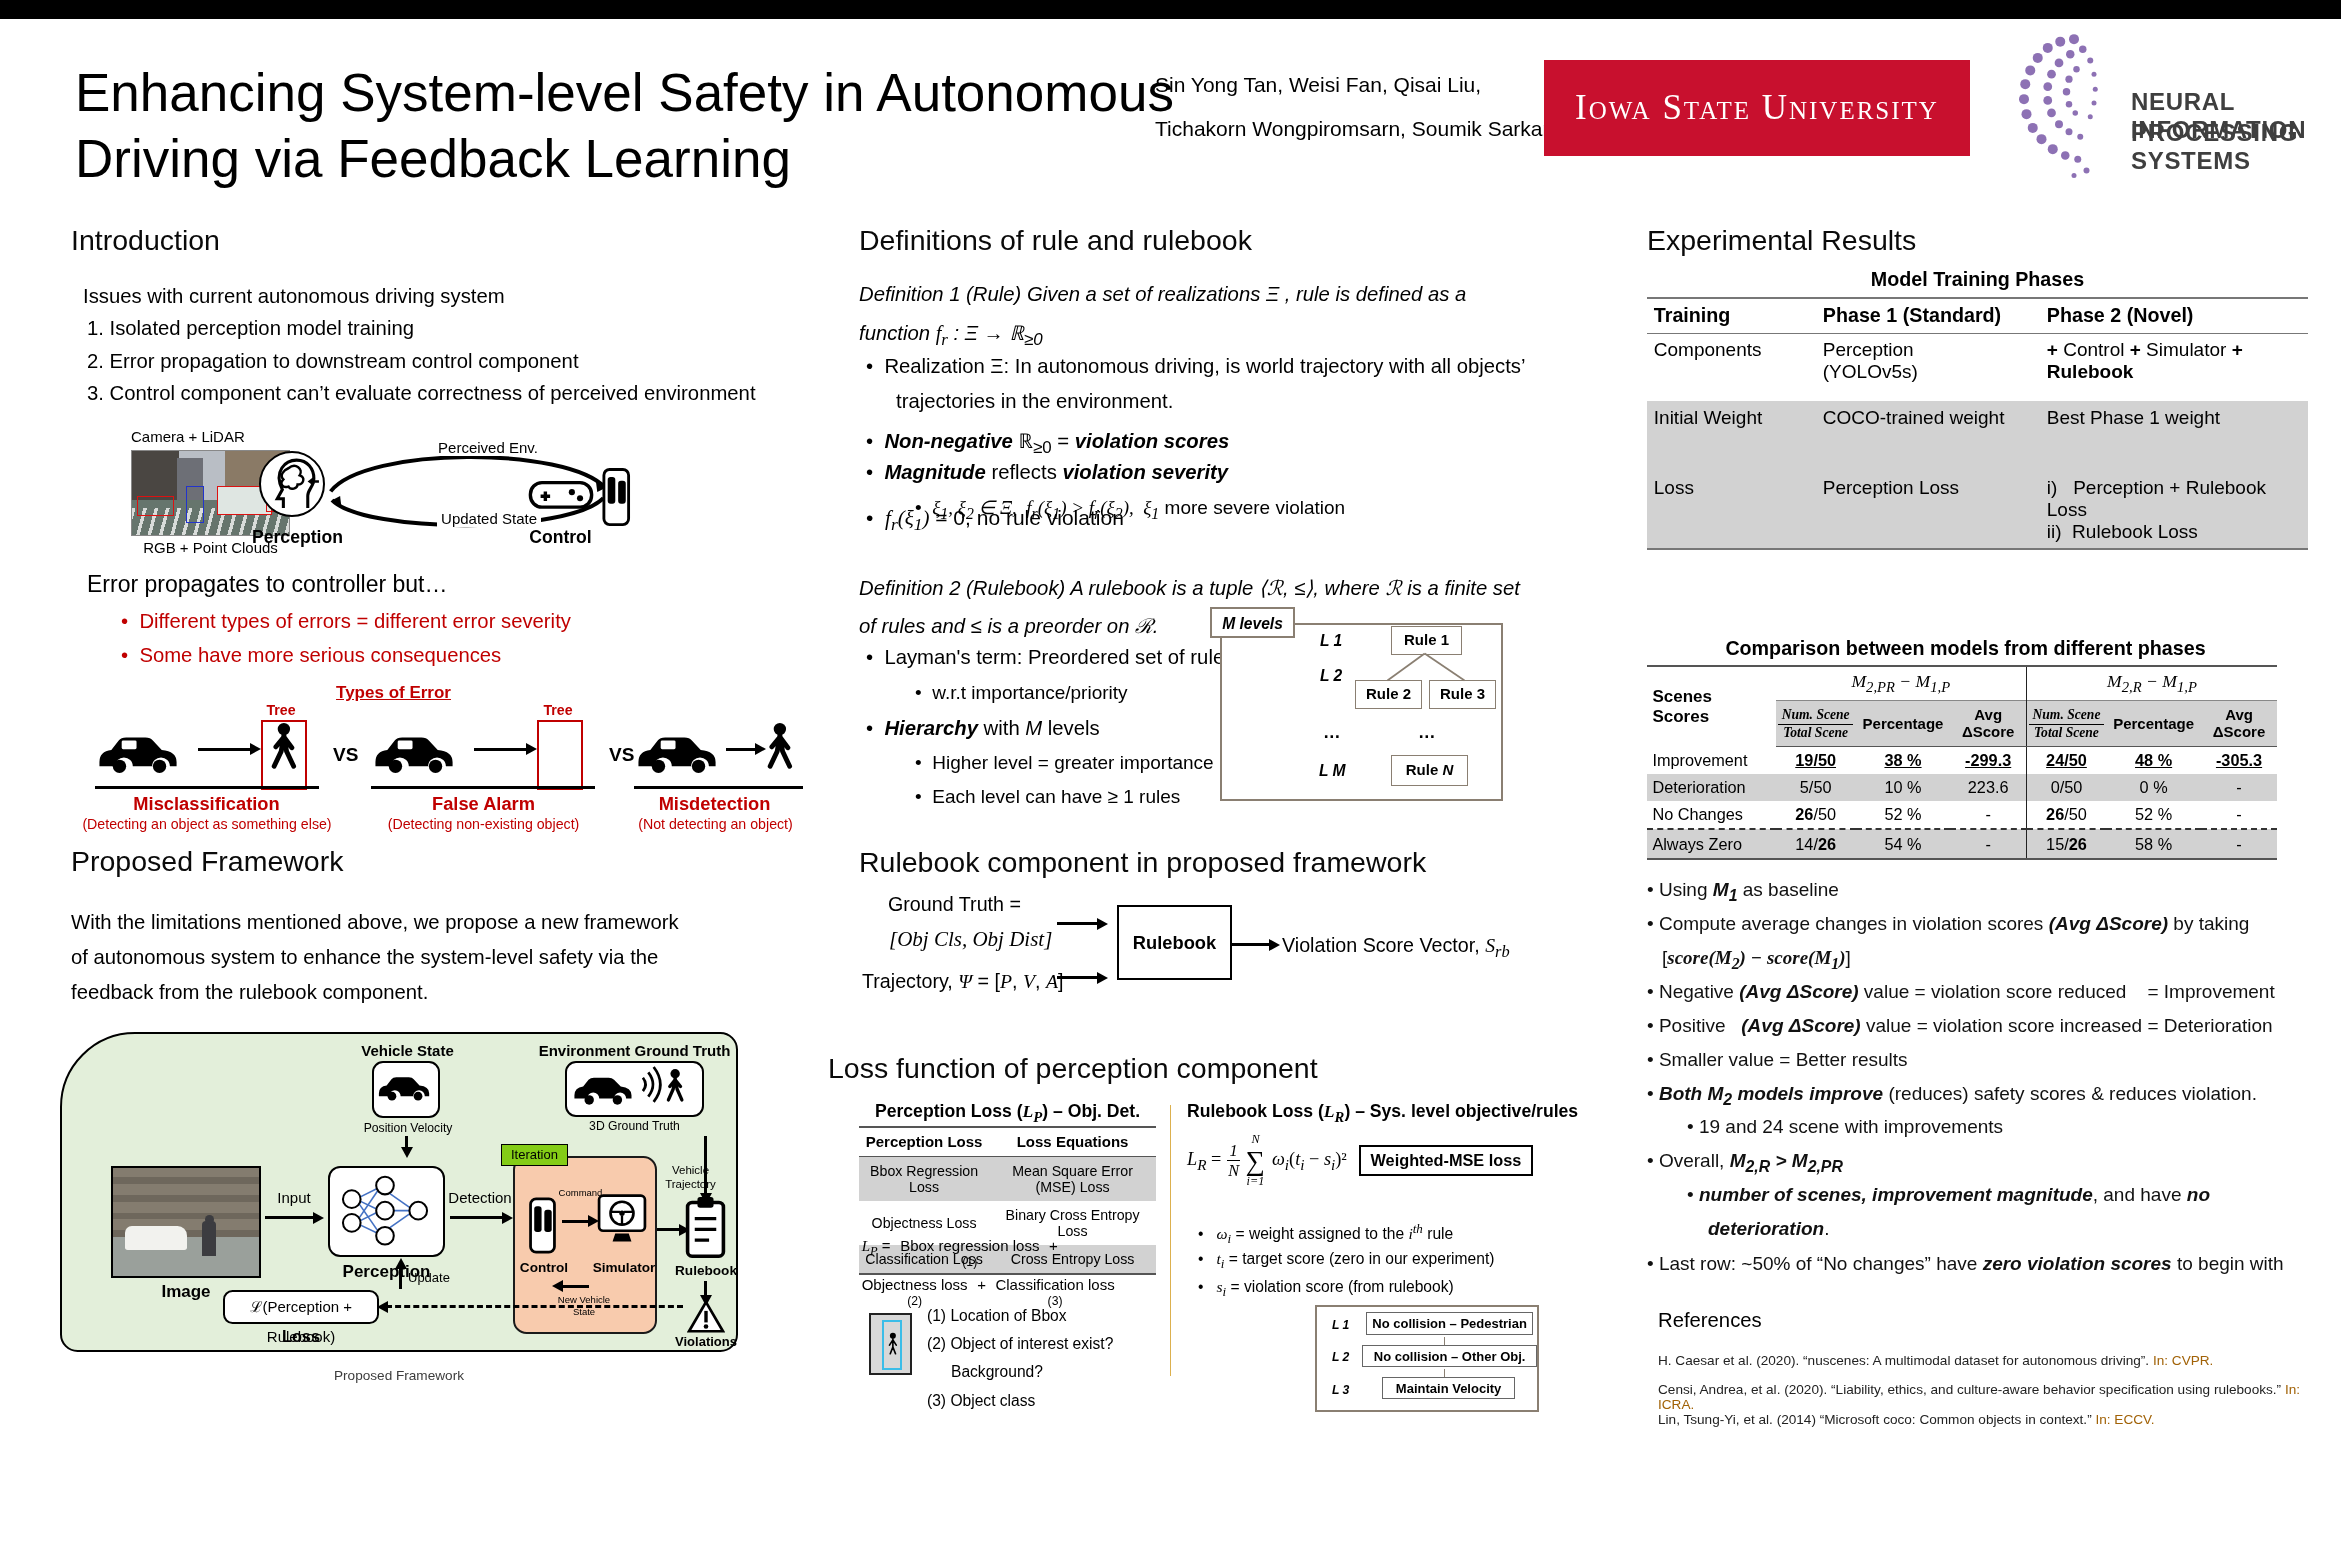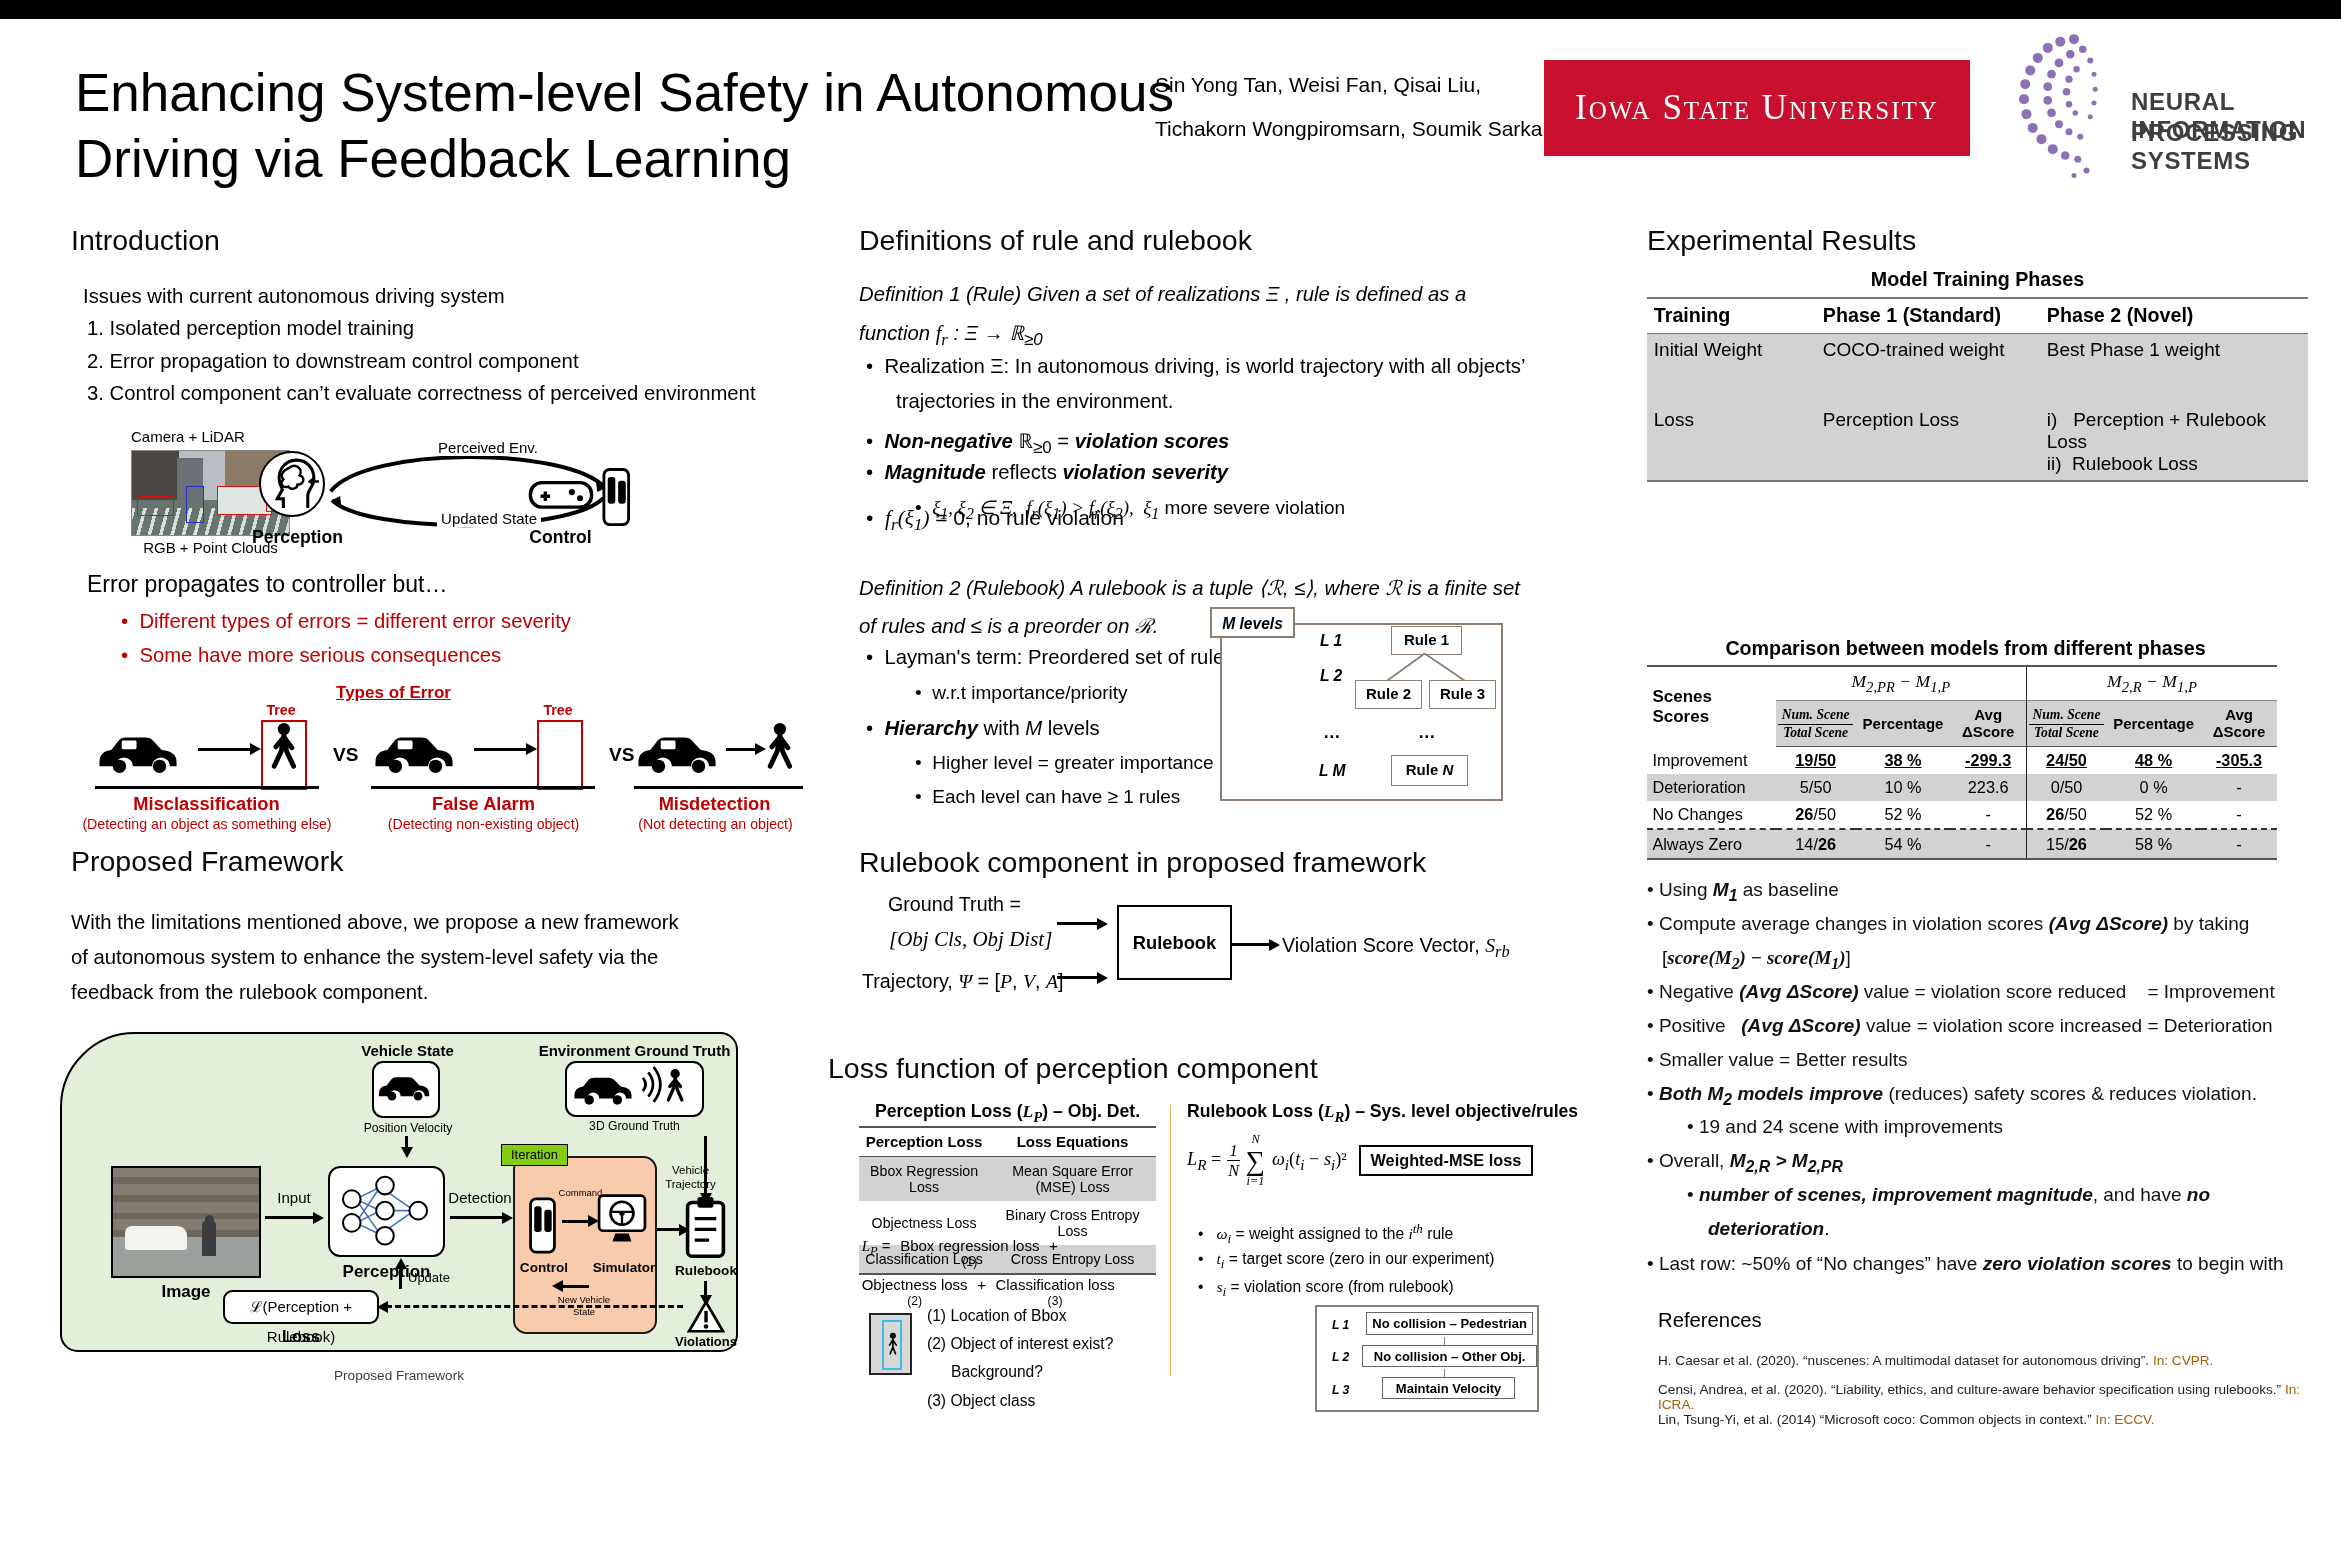--- a/index.html
+++ b/index.html
@@ -527,20 +527,25 @@
       <col style="width:268px">
     </colgroup>
   <thead>
     <tr>
       <th>Training</th>
         <th>Phase 1 (Standard)</th>
         <th>Phase 2 (Novel)</th>
     </tr>
   </thead>
   <tbody>
+    <tr style="height:68px;">
+      <td>Components</td>
+        <td>Perception<br>(YOLOv5s)</td>
+        <td><b>+</b> Control <b>+</b> Simulator <b>+</b><br><b>Rulebook</b></td>
+    </tr>
     <tr class="gray" style="height:70px;">
       <td>Initial Weight</td>
         <td>COCO-trained weight</td>
         <td>Best Phase 1 weight</td>
     </tr>
     <tr class="gray" style="height:65px;">
       <td>Loss</td>
         <td>Perception Loss</td>
         <td>i)&nbsp;&nbsp;&nbsp;Perception + Rulebook Loss<br>ii)&nbsp;&nbsp;Rulebook Loss</td>
     </tr>

